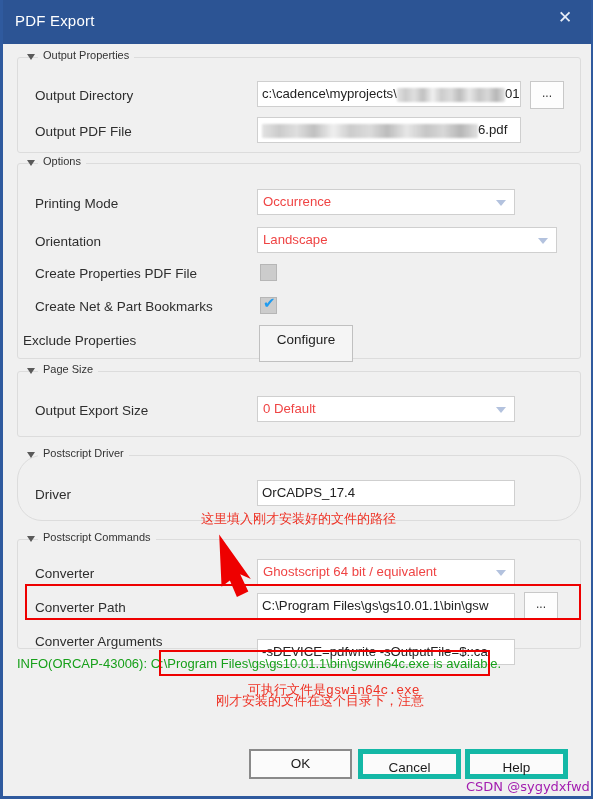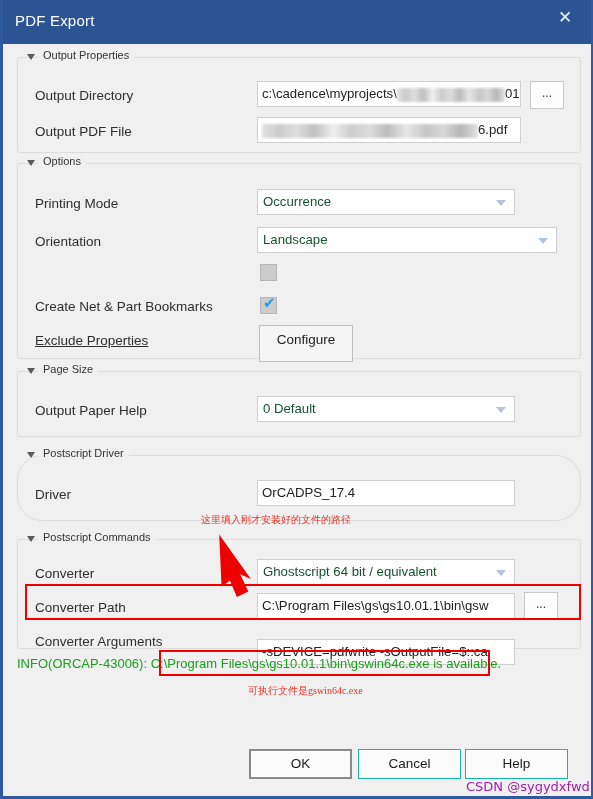--- a/index.html
+++ b/index.html
@@ -114,21 +114,21 @@
     white-space: nowrap;
     font-family: "Liberation Sans", sans-serif;
   }
   .combo {
     position: absolute;
     box-sizing: border-box;
     background: #ffffff;
     border: 1px solid #cfcfcf;
     height: 26px;
     font-size: 13.2px;
-    color: #14532d;
+    color: #ef4444;
     line-height: 24px;
     overflow: hidden;
     white-space: nowrap;
   }
   .combo .combo-text {
     position: absolute;
     left: 5px;
     top: 0;
   }
   .combo-arrow {
@@ -210,40 +210,40 @@
     white-space: nowrap;
   }
   .info-line .seg { color: #17a01a; }
 
   
   .dlg-btn {
     position: absolute;
     box-sizing: border-box;
     height: 30px;
     background: #fbfbfb;
-    border: 1px solid #14b8a6;
+    border: 5px solid #14b8a6;
     font-size: 13.5px;
     color: #1a1a1a;
     text-align: center;
     line-height: 28px;
     cursor: pointer;
   }
   .dlg-btn.default {
     border: 2px solid #8a8a8a;
     line-height: 26px;
   }
 
   
   .anno-text {
     position: absolute;
     color: #ee3124;
-    font-size: 10px;
+    font-size: 13px;
     line-height: 19px;
     white-space: pre;
-    font-family: Liberation Serif, serif;
+    font-family: Liberation Mono, monospace;
   }
   .anno-box {
     position: absolute;
     box-sizing: border-box;
     border: 2px solid #ee0000;
     pointer-events: none;
   }
   .anno-arrow {
     position: absolute;
     pointer-events: none;
@@ -297,35 +297,36 @@
       <span class="combo-text">Occurrence</span>
       <span class="combo-arrow"></span>
     </div>
 
     <div class="field-label" style="left:32px; top:190px;">Orientation</div>
     <div class="combo" style="left:254px; top:183px; width:300px;">
       <span class="combo-text">Landscape</span>
       <span class="combo-arrow"></span>
     </div>
 
+    <div class="field-label" style="left:32px; top:222px;">Create Properties PDF File</div>
     <div class="checkbox" style="left:257px; top:220px;"></div>
 
     <div class="field-label" style="left:32px; top:255px;">Create Net &amp; Part Bookmarks</div>
     <div class="checkbox" style="left:257px; top:253px;">
       <span class="tick">✔</span>
     </div>
 
-    <div class="field-label" style="left:32px; top:289px;text-decoration:underline;">Exclude Properties</div>
+    <div class="field-label" style="left:20px; top:289px;">Exclude Properties</div>
     <div class="cfg-btn" style="left:256px; top:281px; width:94px; height:37px; line-height:27px;">Configure</div>
 
     <div class="group" style="left:14px; top:327px; width:564px; height:66px;">
       <div class="group-tri"></div>
       <div class="group-title">Page Size</div>
     </div>
-    <div class="field-label" style="left:32px; top:359px;">Output Paper Help</div>
+    <div class="field-label" style="left:32px; top:359px;">Output Export Size</div>
     <div class="combo" style="left:254px; top:352px; width:258px;">
       <span class="combo-text">0 Default</span>
       <span class="combo-arrow"></span>
     </div>
 
     <div class="group" style="left:14px; top:411px; width:564px; height:66px;border-radius:25px;">
       <div class="group-tri"></div>
       <div class="group-title">Postscript Driver</div>
     </div>
     <div class="field-label" style="left:32px; top:443px;">Driver</div>
@@ -362,16 +363,17 @@
     <div class="anno-text" style="left:198px; top:466px;">这里填入刚才安装好的文件的路径</div>
 
     <svg class="anno-arrow" style="left:196px; top:487px;" width="110" height="72" viewBox="0 0 110 72">
       <polygon points="14,0 40,48 30,42 36,60 24,64 19,47 10,52" fill="#ee0000" transform="translate(10,2) rotate(-7 25 32)"></polygon>
     </svg>
 
     <div class="anno-box" style="left:22px; top:540px; width:556px; height:36px;"></div>
 
     <div class="anno-box" style="left:156px; top:606px; width:331px; height:26px;"></div>
 
+    <div class="anno-text" style="left:213px; top:648px;">刚才安装的文件在这个目录下，注意</div>
     <div class="anno-text" style="left:213px; top:637px;margin-left:32px;">可执行文件是gswin64c.exe</div>
 
   </div>
 </div>
 
 </body></html>

